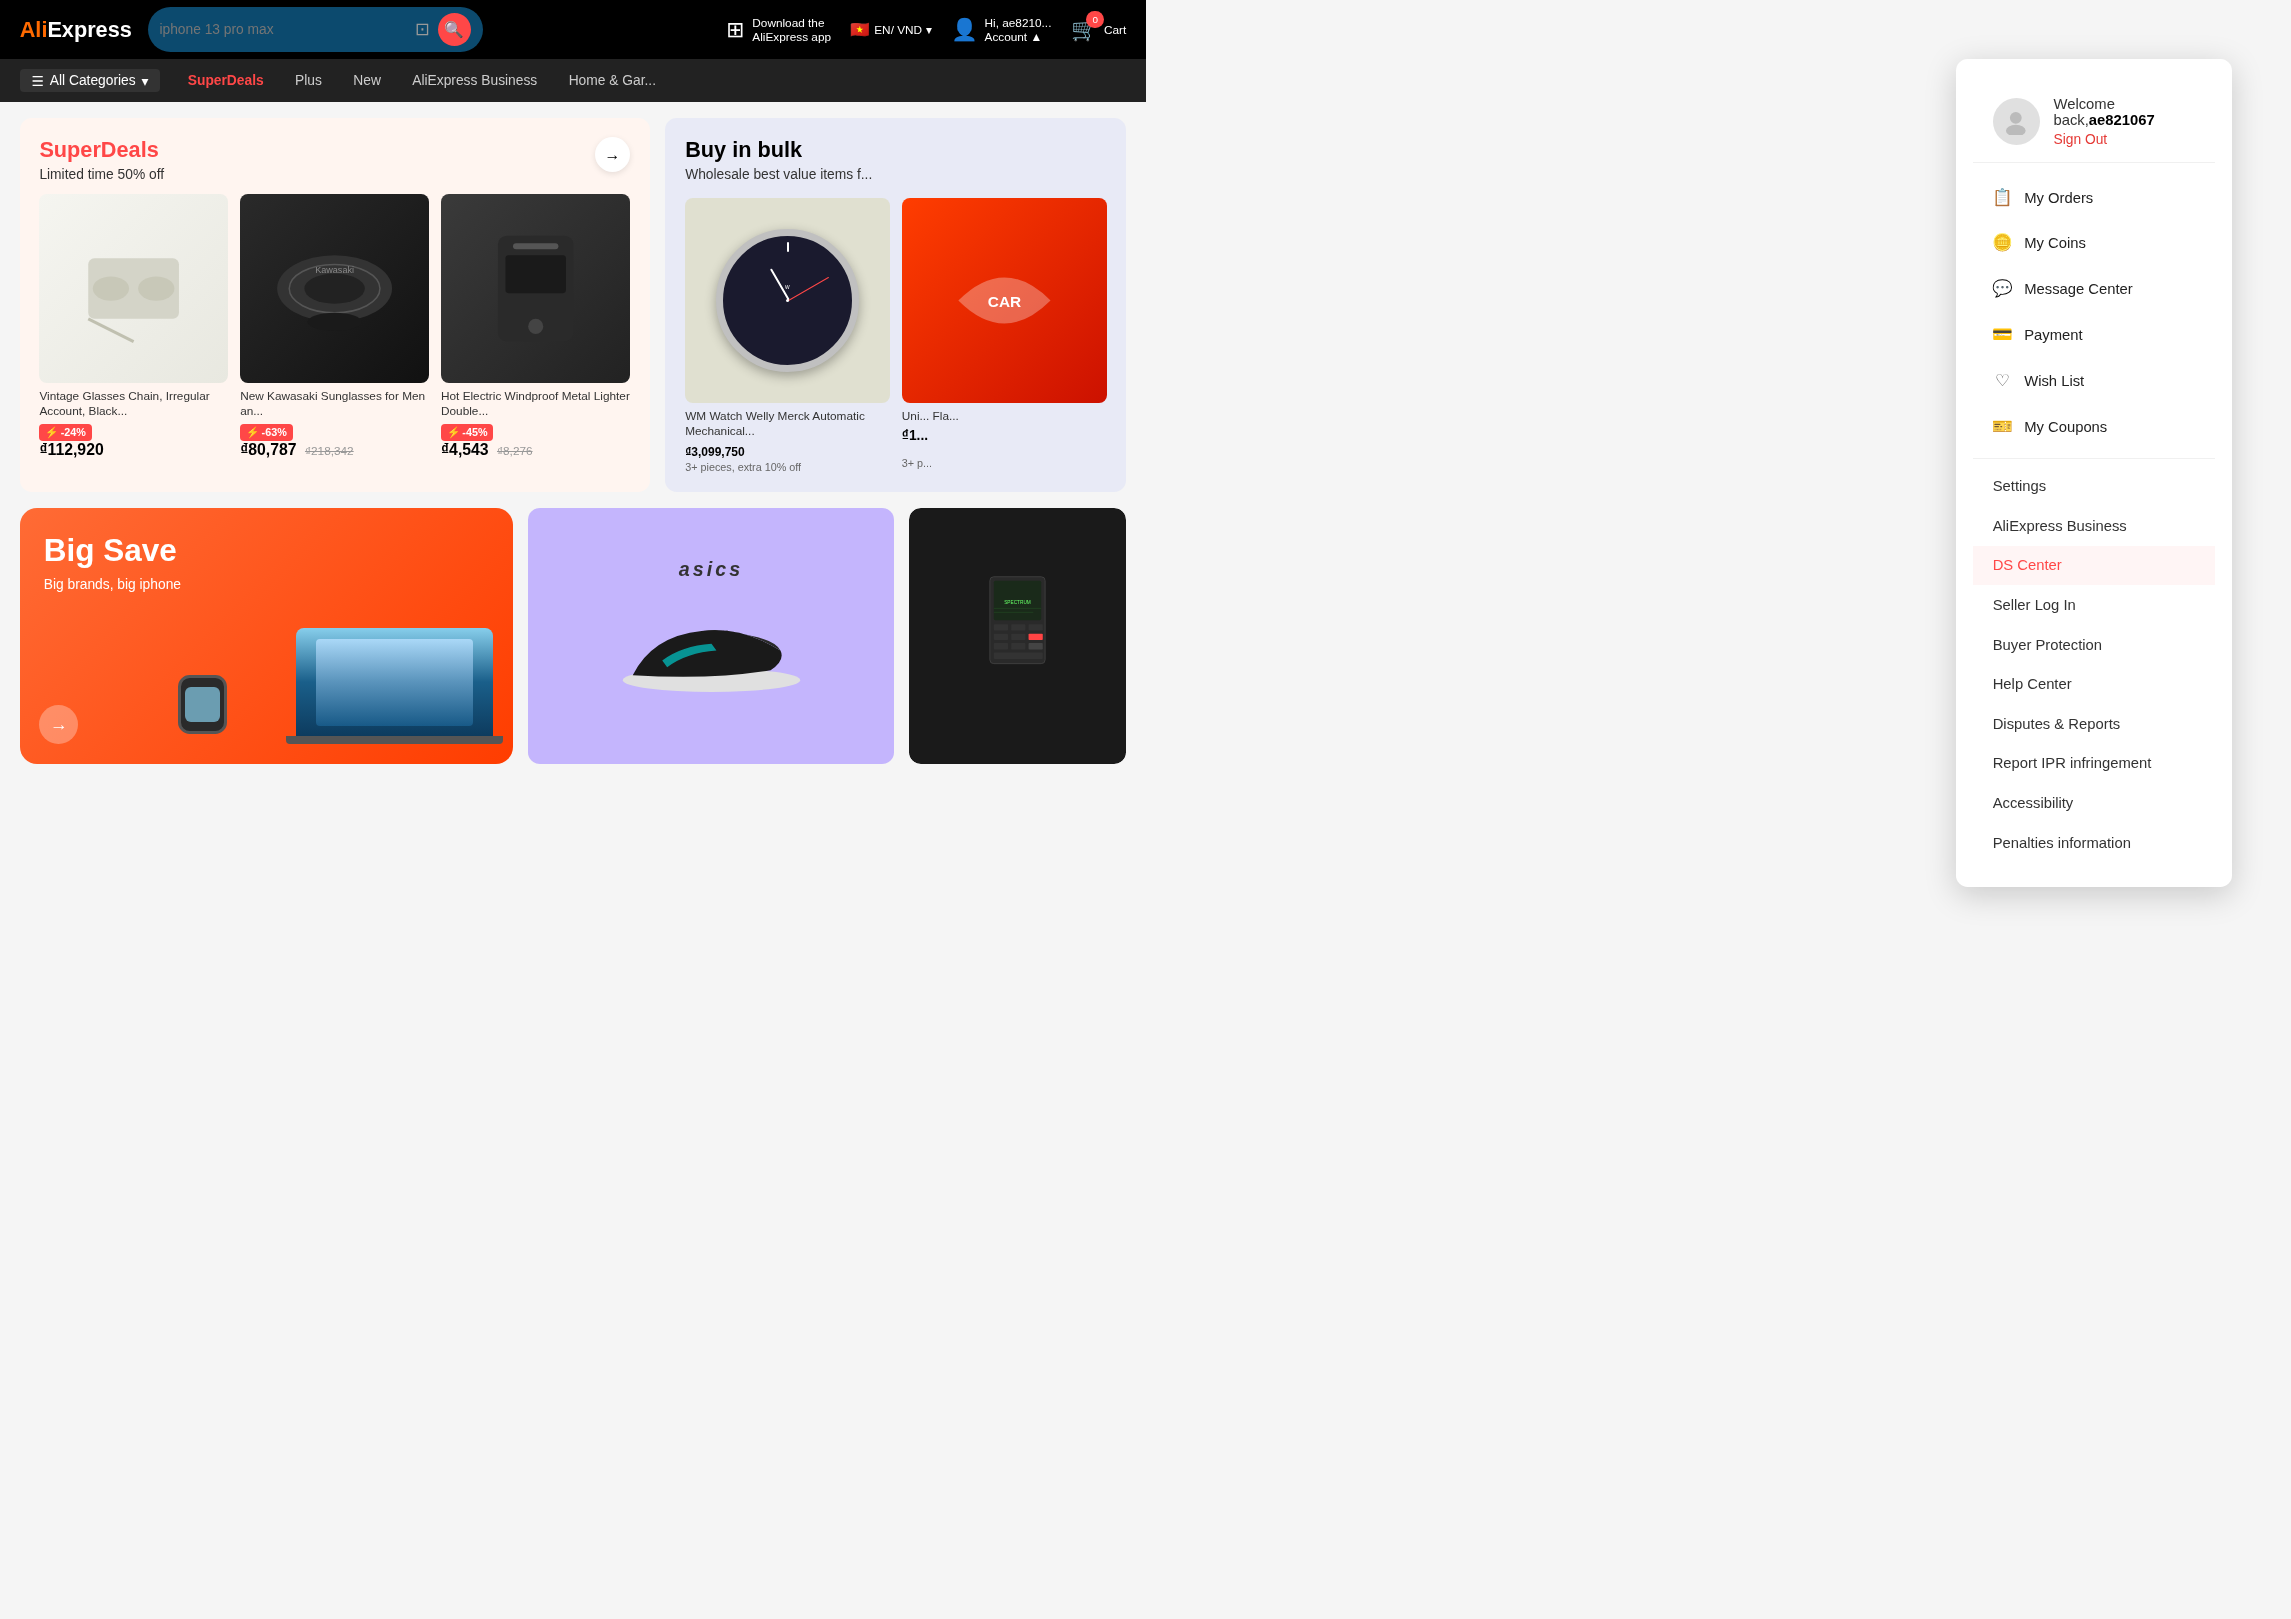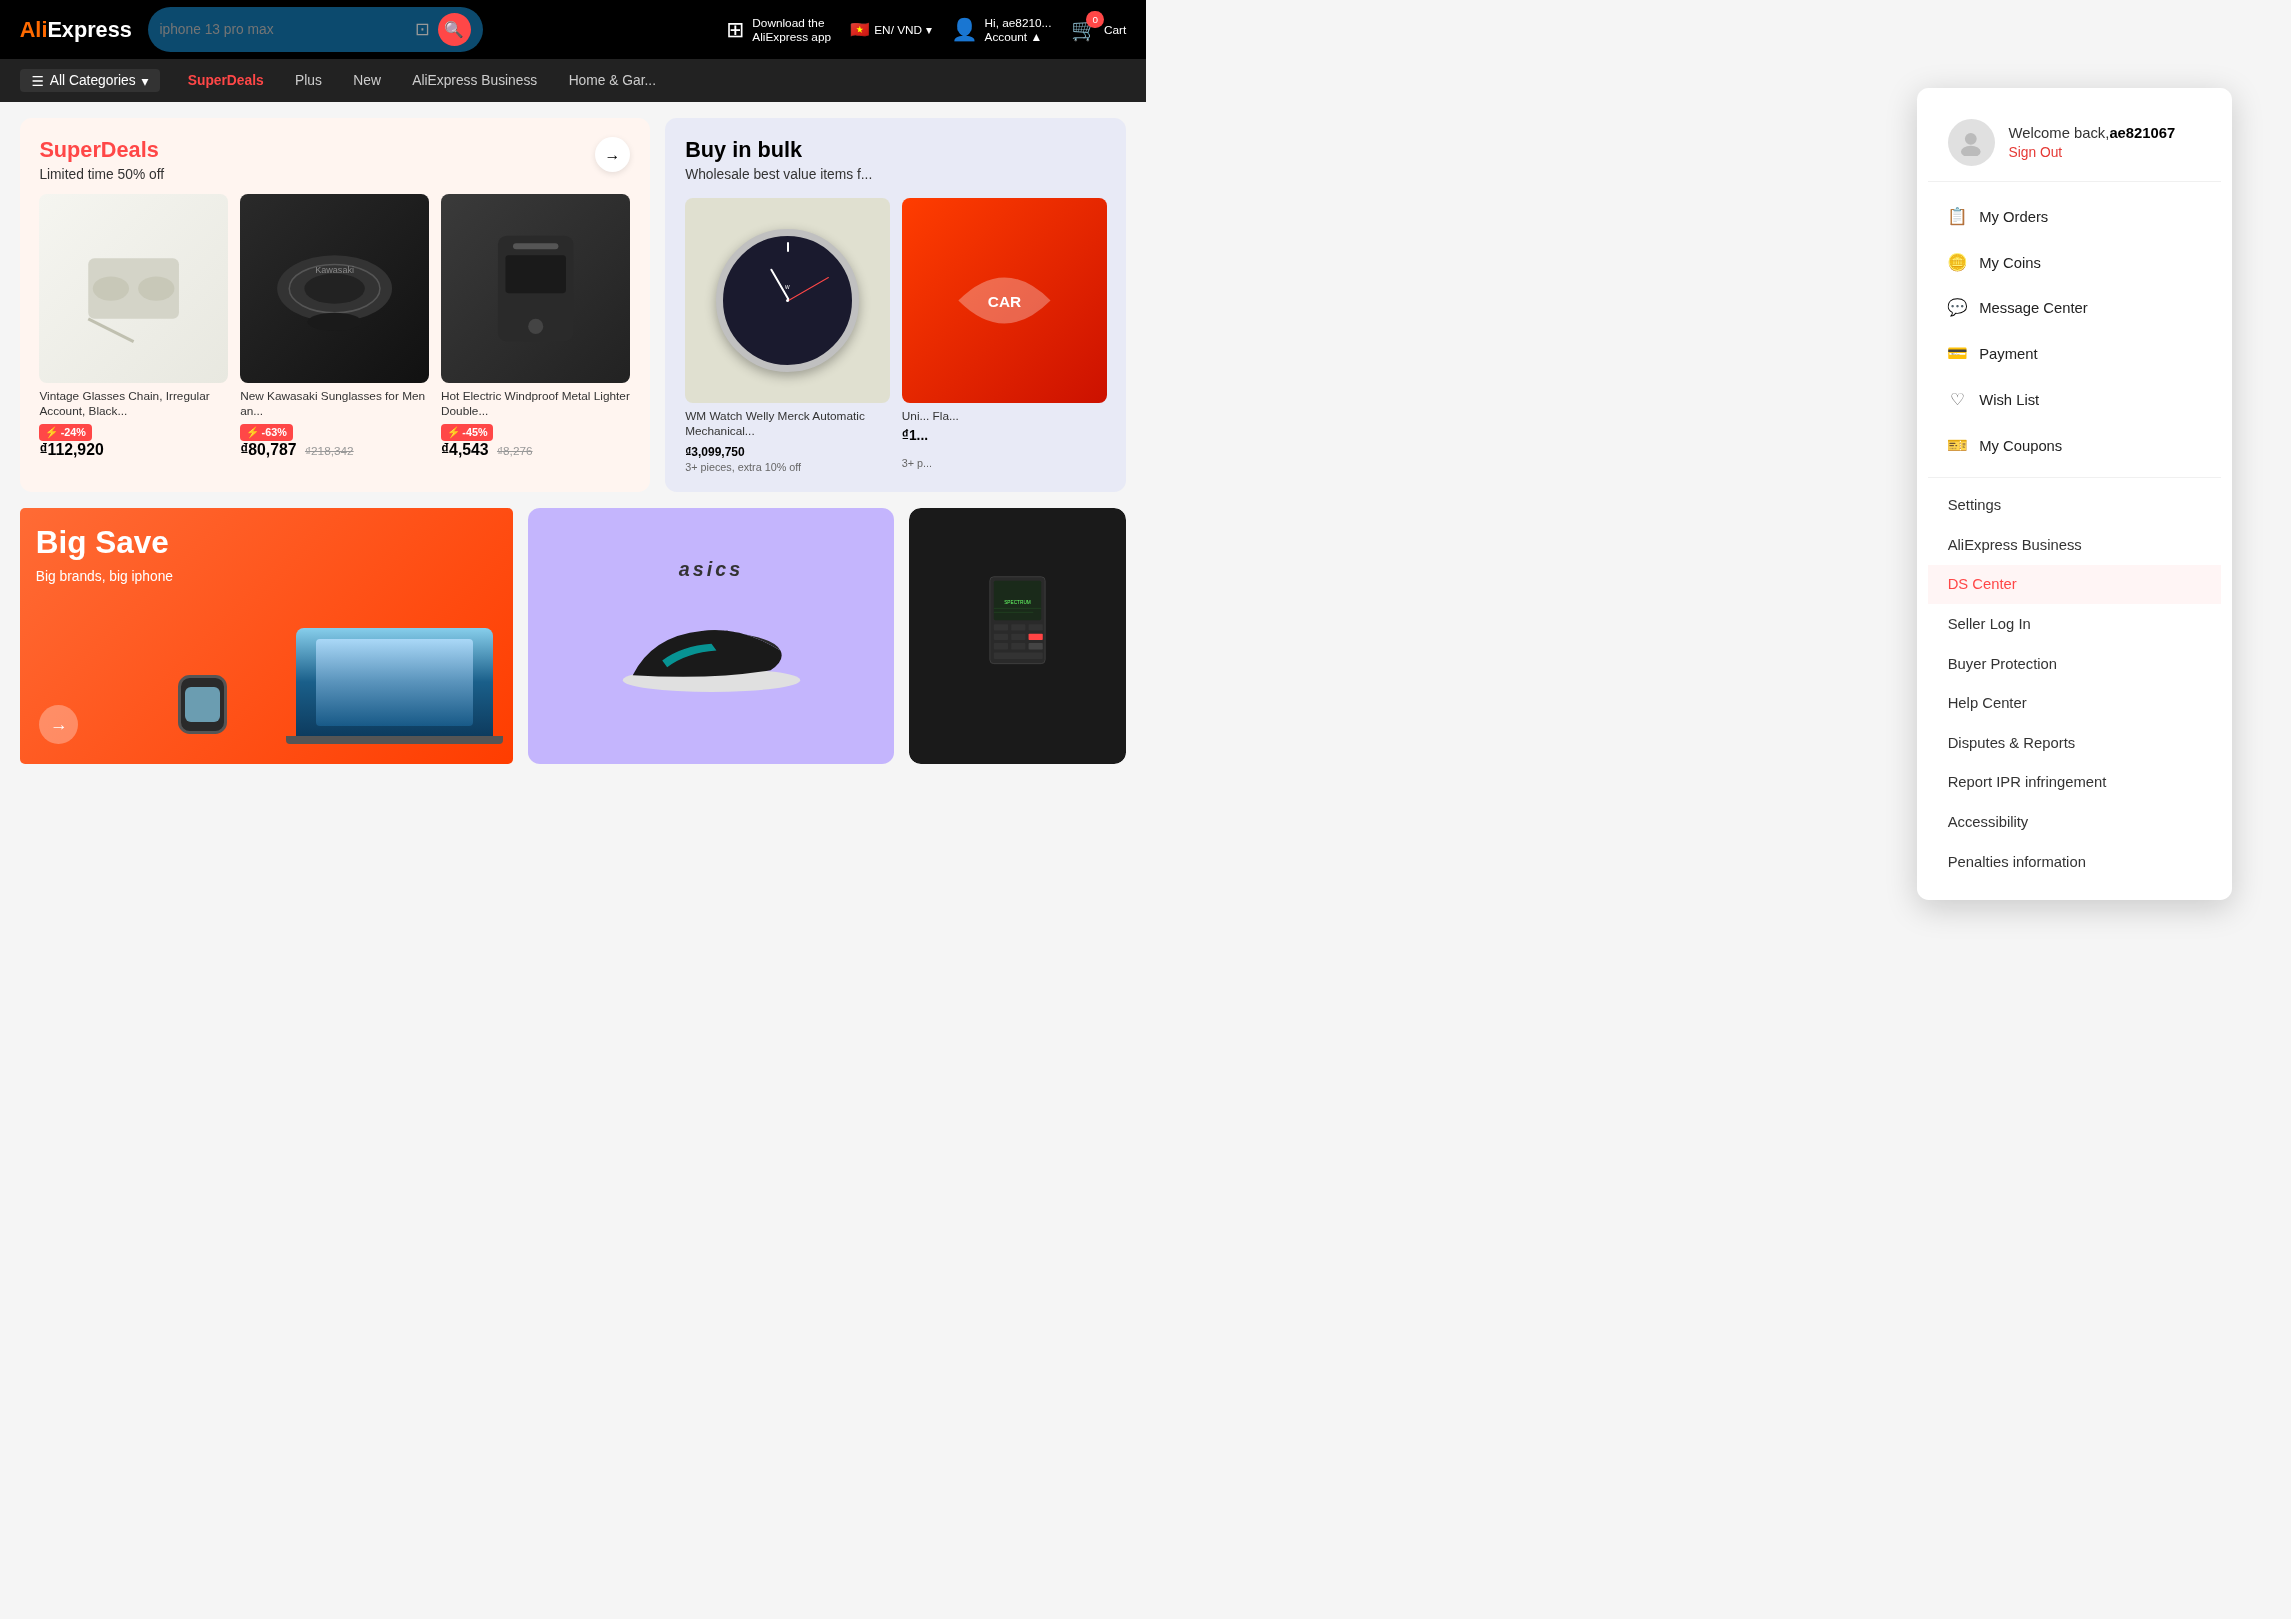--- a/index.html
+++ b/index.html
@@ -51,29 +51,29 @@
 
     
     .bulk-card { background: #e8eaf6; border-radius: 11.8px; padding: 19.7px; flex: 1; }
     .bulk-title { font-size: 21.7px; font-weight: bold; color: #000; }
     .bulk-subtitle { font-size: 13.8px; color: #333; margin-top: 3.9px; }
     .bulk-products { display: flex; gap: 11.8px; margin-top: 15.8px; }
     .bulk-product { flex: 1; }
 
     
     .bottom-row { padding: 0 19.7px 15.8px; display: flex; gap: 15.8px; }
-    .big-save-card { background: linear-gradient(135deg, #ff6b35, #ff3d00); border-radius: 5px; padding: 16px; flex: 0 0 493px; position: relative; overflow: hidden; min-height: 256px; }
+    .big-save-card { background: linear-gradient(135deg, #ff6b35, #ff3d00); border-radius: 17px; padding: 24px; flex: 0 0 493px; position: relative; overflow: hidden; min-height: 256px; }
     .big-save-title { color: white; font-size: 31.5px; font-weight: bold; }
     .big-save-subtitle { color: white; font-size: 13.8px; margin-top: 7.9px; }
     .big-save-arrow { position: absolute; bottom: 19.7px; left: 19.7px; width: 39px; height: 39px; background: rgba(255,255,255,0.3); border-radius: 50%; display: flex; align-items: center; justify-content: center; cursor: pointer; color: white; font-size: 17.7px; }
     .asics-card { background: #c4b5fd; border-radius: 11.8px; flex: 1; min-height: 256px; display: flex; align-items: center; justify-content: center; overflow: hidden; }
     .tech-card { background: #f0f0f0; border-radius: 11.8px; flex: 0 0 217px; min-height: 256px; overflow: hidden; }
 
     
-    .dropdown-overlay { position: fixed; top: 59px; right: 59px; width: 315px; background: white; border-radius: 11.8px; box-shadow: 0 7.9px 31.5px rgba(0,0,0,0.18); z-index: 1000; padding: 11px; overflow: hidden; margin-top: 29px; }
+    .dropdown-overlay { position: fixed; top: 59px; right: 59px; width: 276px; background: white; border-radius: 11.8px; box-shadow: 0 7.9px 31.5px rgba(0,0,0,0.18); z-index: 1000; padding: 17px; overflow: hidden; }
     .dropdown-header { padding: 19.7px 19.7px 11.8px; display: flex; align-items: center; gap: 13.8px; }
     .avatar-circle { width: 47px; height: 47px; border-radius: 50%; background: #e0e0e0; display: flex; align-items: center; justify-content: center; font-size: 21.7px; color: #999; flex-shrink: 0; }
     .welcome-text { font-size: 14.8px; color: #333; }
     .welcome-text strong { font-weight: bold; color: #000; }
     .sign-out-link { color: #e53935; font-size: 13.8px; cursor: pointer; margin-top: 3.9px; display: block; }
     .dropdown-divider { height: 1px; background: #f0f0f0; margin: 3.9px 0; }
     .dropdown-item { display: flex; align-items: center; gap: 11.8px; padding: 12.8px 19.7px; cursor: pointer; font-size: 14.8px; color: #222; }
     .dropdown-item .item-icon { font-size: 16.7px; color: #555; width: 19.7px; text-align: center; }
     .dropdown-section { padding: 7.9px 0; }
     .dropdown-section-divider { height: 1px; background: #f0f0f0; }

